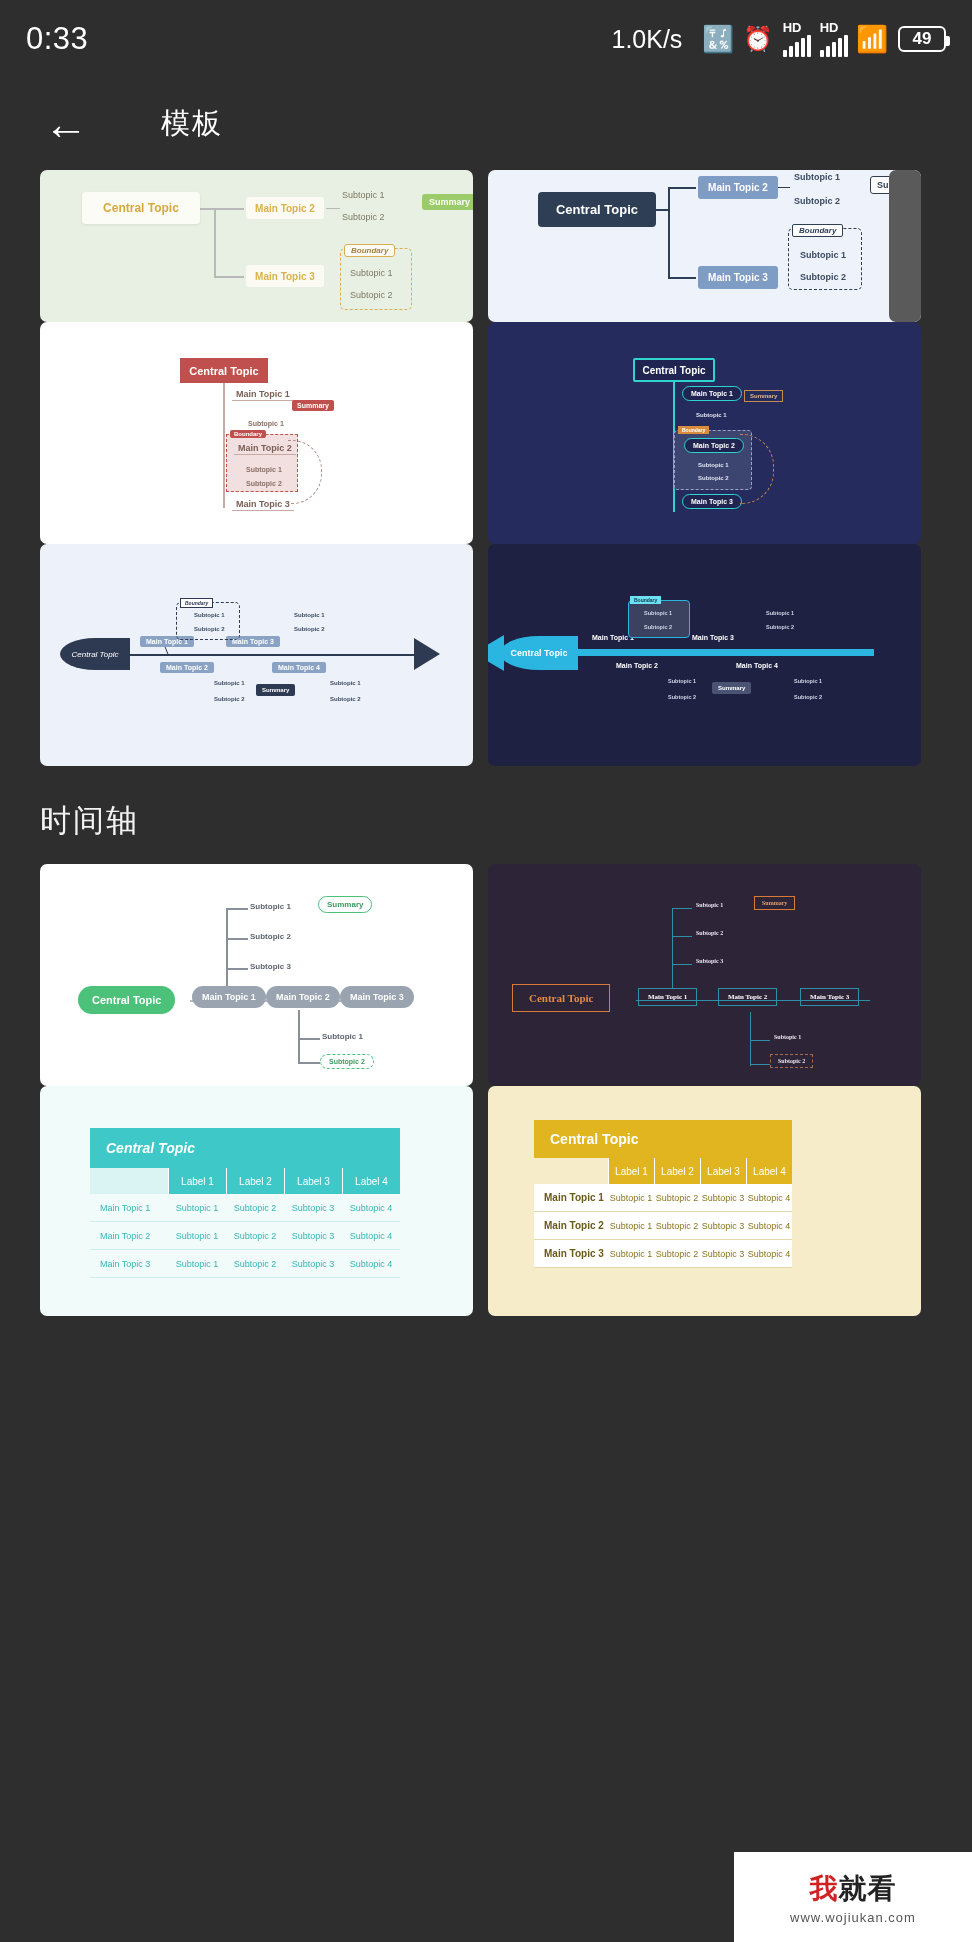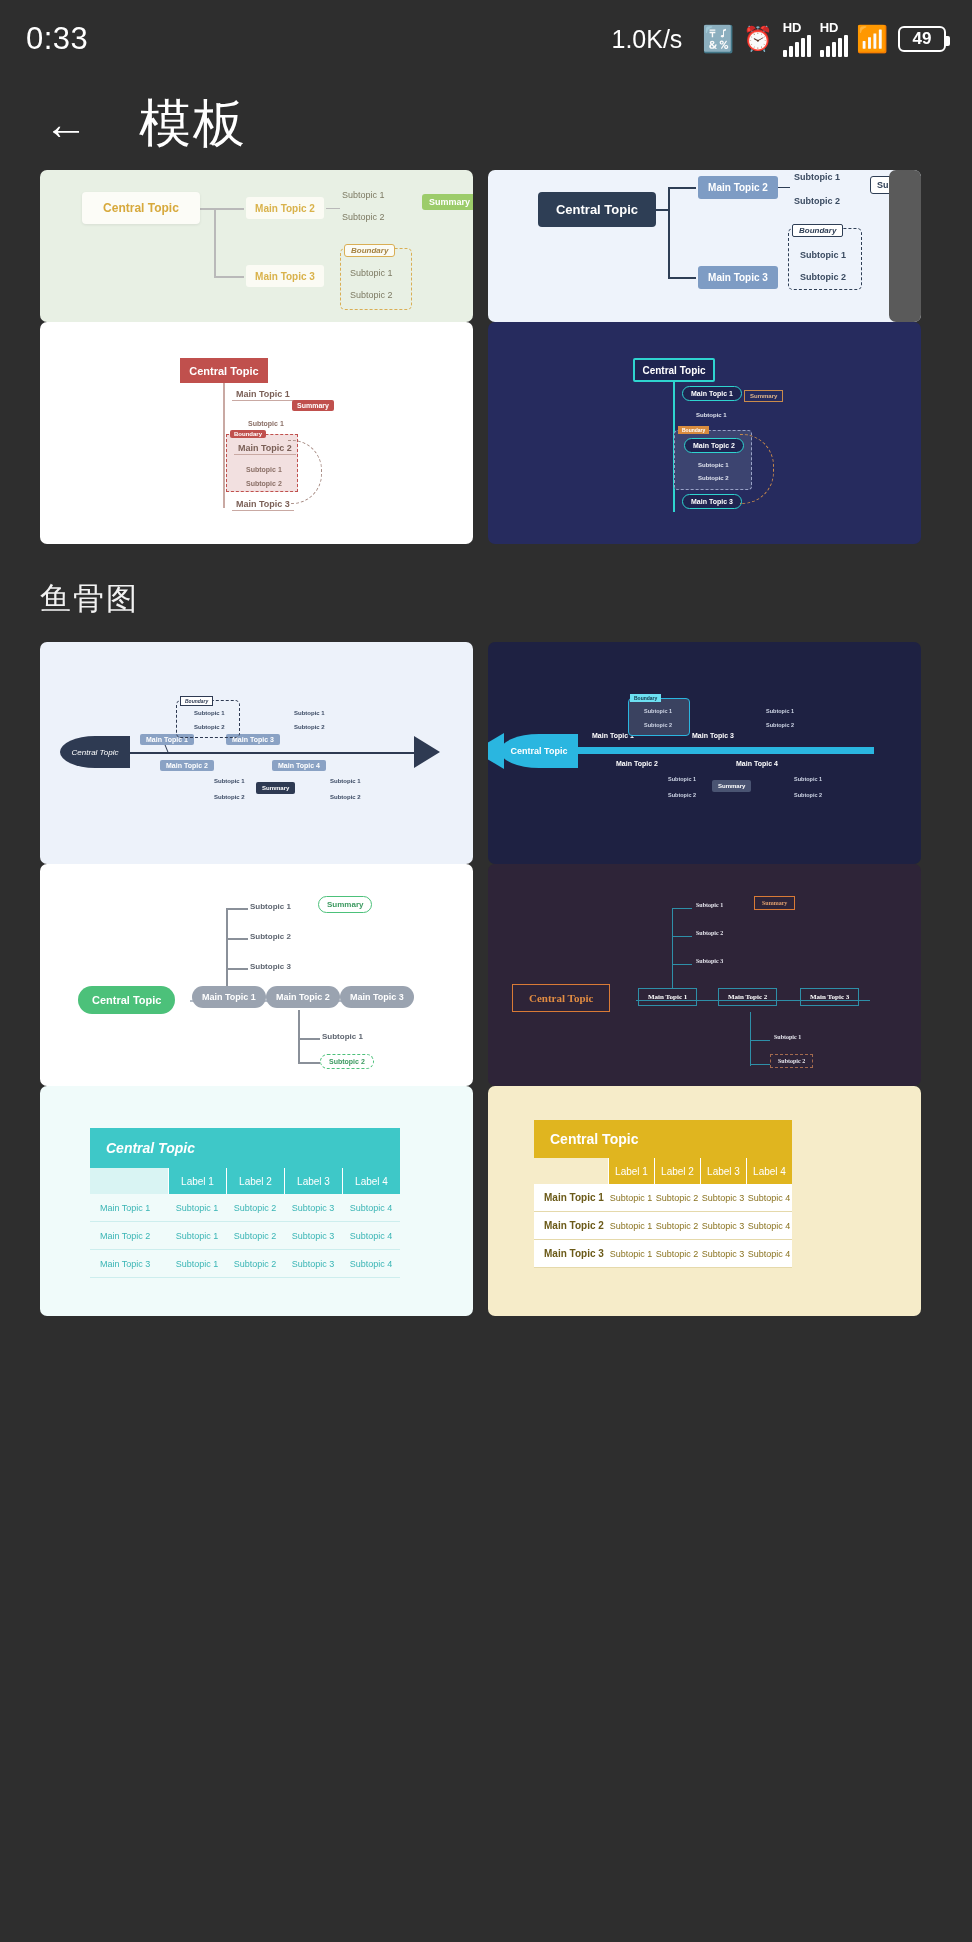--- a/index.html
+++ b/index.html
@@ -38,22 +38,22 @@
     font-size: 17px; font-weight: 700; position: relative;
   }
   .battery::after { content:''; position:absolute; right:-6px; top:8px;
     width:4px; height:10px; background:#fff; border-radius:0 2px 2px 0; }
 
   
   .appbar { position: absolute; top: 78px; left: 0; width: 972px; height: 92px;
     display: flex; align-items: center; padding-left: 38px; }
   .back-arrow { width: 56px; height: 56px; display:flex; align-items:center;
     justify-content:center; color:#fff; font-size: 44px; line-height: 44px; }
-  .appbar-title { color: #fff; font-size: 52px; font-weight: 500;
-    margin-left: 45px; letter-spacing: 2px; }
+  .appbar-title { color: #fff; font-size: 29px; font-weight: 500;
+    margin-left: 67px; letter-spacing: 2px; }
 
   
   .content { position: absolute; top: 170px; left: 0; width: 972px; height: 1772px; }
   .row { display: flex; gap: 15px; padding: 0 40px; }
   .section-title { color: #f2f2f2; font-size: 31px; font-weight: 500;
     padding: 34px 0 22px 40px; letter-spacing: 2px; }
   .card { width: 433px; border-radius: 7px; overflow: hidden; position: relative; }
   .card.tall { height: 222px; }
   .card.h-cut { height: 152px; }
 
@@ -314,21 +314,20 @@
           <div class="nd" style="left:190px;top:104px;background:#d98c3e;color:#fff;font-size:5px;padding:1px 4px;">Boundary</div>
           <div class="nd n-main" style="left:196px;top:116px;">Main Topic 2</div>
           <div class="nd n-sub" style="left:210px;top:140px;">Subtopic 1</div>
           <div class="nd n-sub" style="left:210px;top:153px;">Subtopic 2</div>
           <div class="nd n-main" style="left:194px;top:172px;">Main Topic 3</div>
           <div style="position:absolute;left:252px;top:112px;width:34px;height:70px;border:1px dashed #c98b4b;border-left:none;border-radius:0 32px 32px 0;"></div>
         </div>
       </div>
     </div>
 
-    <div class="section-title">鱼骨图</div>
     <div class="row">
 
       <div class="card tall bg-fblue">
         <div class="mm">
           <div class="f-head" style="left:20px;top:94px;">Central Topic</div>
           <div class="f-spine" style="left:88px;top:110px;width:290px;"></div>
           <div class="f-tail" style="left:374px;top:94px;"></div>
           <div class="ln" style="left:126px;top:102px;width:1px;height:9px;background:#2e3a52;transform:rotate(-22deg);"></div>
           <div class="nd f-main" style="left:100px;top:92px;">Main Topic 1</div>
           <div class="nd f-main" style="left:186px;top:92px;">Main Topic 3</div>
@@ -365,20 +364,21 @@
           <div class="nd df-sub" style="left:278px;top:80px;">Subtopic 2</div>
           <div class="nd df-sub" style="left:180px;top:134px;">Subtopic 1</div>
           <div class="nd df-sub" style="left:180px;top:150px;">Subtopic 2</div>
           <div class="nd df-summary" style="left:224px;top:138px;">Summary</div>
           <div class="nd df-sub" style="left:306px;top:134px;">Subtopic 1</div>
           <div class="nd df-sub" style="left:306px;top:150px;">Subtopic 2</div>
         </div>
       </div>
     </div>
 
+    <div class="section-title">时间轴</div>
     <div class="row">
 
       <div class="card tall bg-white">
         <div class="mm">
           <div class="tl-central" style="left:38px;top:122px;">Central Topic</div>
           <div class="ln" style="left:150px;top:136px;width:212px;height:1.5px;background:#b4bcc6;"></div>
           <div class="tl-main" style="left:152px;top:122px;">Main Topic 1</div>
           <div class="tl-main" style="left:226px;top:122px;">Main Topic 2</div>
           <div class="tl-main" style="left:300px;top:122px;">Main Topic 3</div>
           <div class="ln" style="left:186px;top:44px;width:1.5px;height:78px;background:#8a9099;"></div>
@@ -487,14 +487,18 @@
             <div class="tg-rcell" style="flex:1">Subtopic 2</div>
             <div class="tg-rcell" style="flex:1">Subtopic 3</div>
             <div class="tg-rcell" style="flex:1">Subtopic 4</div>
           </div>
         </div>
       </div>
     </div>
 
   </div>
 
+  <div class="watermark">
+    <div class="wm-main"><span class="wm-red">我</span><span>就看</span></div>
+    <div class="wm-sub">www.wojiukan.com</div>
+  </div>
 
 </div>
 
 </body></html>

